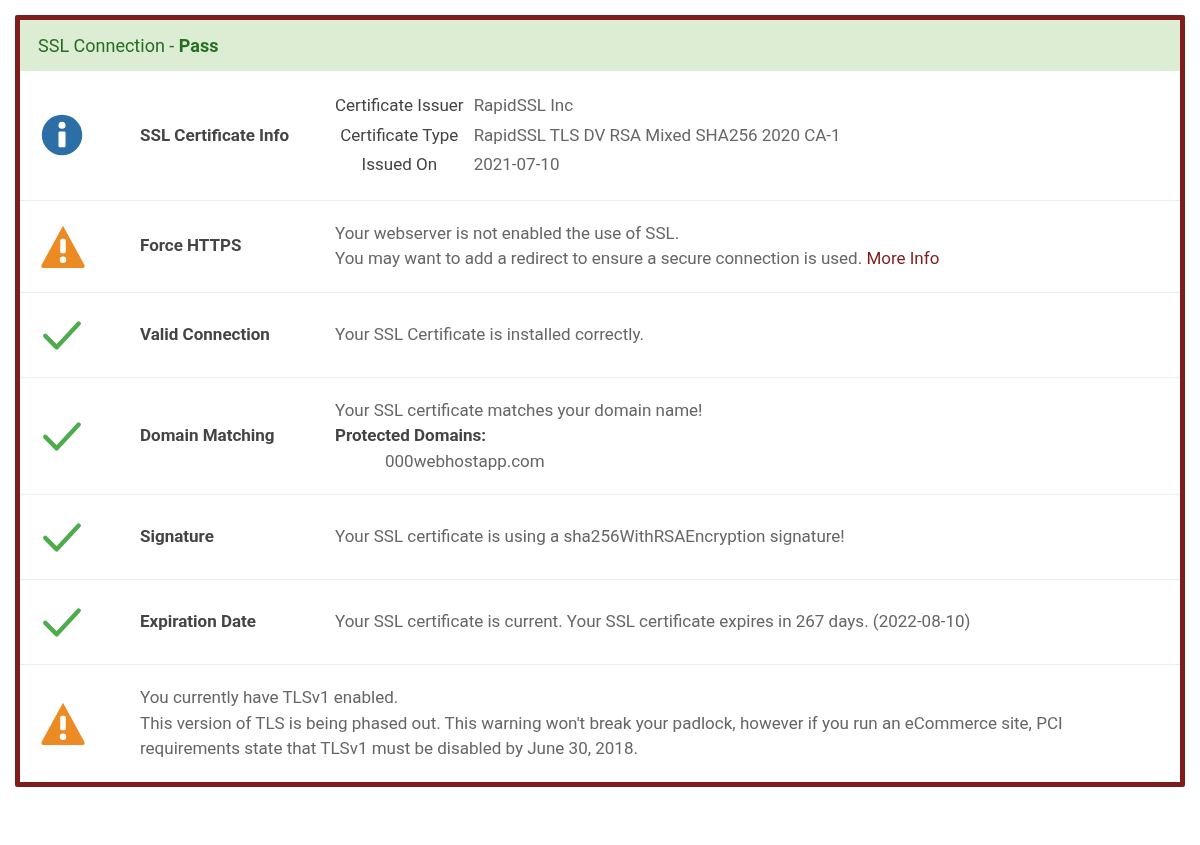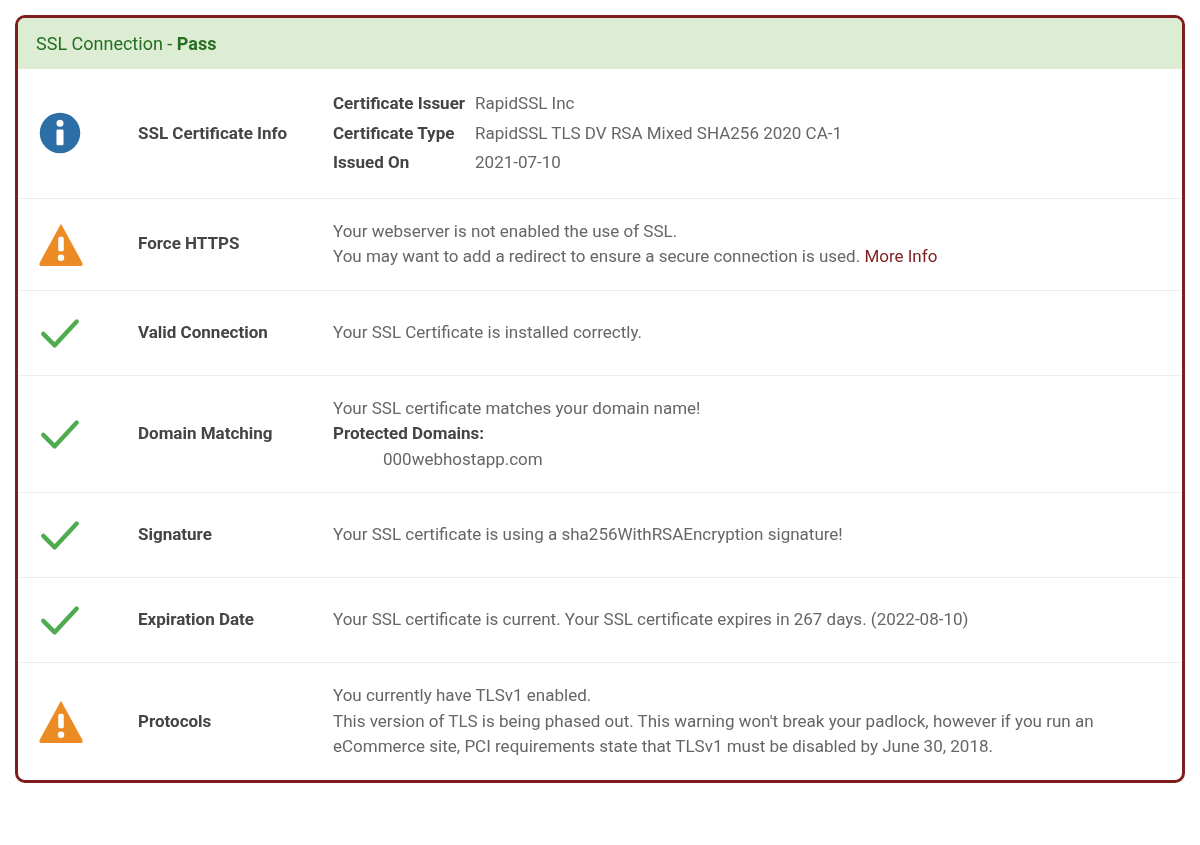--- a/index.html
+++ b/index.html
@@ -1,28 +1,28 @@
 <!DOCTYPE html>
 <html><head>
 <meta charset="utf-8">
 <style>
   *{box-sizing:border-box;margin:0;padding:0}
   body{font-family:-apple-system,BlinkMacSystemFont,"Segoe UI",Roboto,"Helvetica Neue",Arial,sans-serif;background:#fff;padding:15px;color:#555;font-size:17px;line-height:1.5}
-  .panel{border:3px solid #7f1d1d;border-radius:10px;overflow:hidden}
+  .panel{border:5px solid #7f1d1d;border-radius:2px;overflow:hidden}
   .panel-header{background:#dcedd3;padding:12px 18px;font-size:18px;font-weight:400;color:#276e22}
   .panel-header .status{font-weight:700;color:#276e22}
   .row{display:flex;align-items:center;padding:20px 15px 20px 20px;border-bottom:1px solid #eee}
   .row:last-child{border-bottom:none}
   .icon-cell{width:100px;flex-shrink:0;display:flex;justify-content:flex-start;align-items:center}
   .label-cell{width:195px;flex-shrink:0;font-weight:700;color:#444;font-size:17px}
   .content-cell{flex:1;color:#666;font-size:17px}
   .content-cell a{color:#7f1d1d;text-decoration:none}
   .kv-table{display:table}
   .kv-row{display:table-row}
-  .kv-key{display:table-cell;font-weight:700;color:#444;text-align:left;padding:2px 10px 2px 0;white-space:nowrap}
+  .kv-key{display:table-cell;font-weight:400;color:#444;text-align:center;padding:2px 10px 2px 0;white-space:nowrap}
   .kv-val{display:table-cell;color:#666;padding:2px 0}
   .bold{font-weight:700;color:#444}
   .indented{padding-left:50px}
   .icon-check{width:44px;height:44px}
   .icon-check path{stroke:#4eab4e;stroke-width:10;fill:none;stroke-linecap:round;stroke-linejoin:round}
   .icon-warn{width:46px;height:46px}
   .icon-warn .tri{fill:#ec8b23}
   .icon-warn .mark{fill:#fff}
   .icon-info{width:44px;height:44px}
   .icon-info .circ{fill:#2b6fa6}
@@ -123,20 +123,19 @@
   </div>
 
   <div class="row">
     <div class="icon-cell">
       <svg class="icon-warn" viewBox="0 0 100 100">
         <path class="tri" d="M50 6 L96 90 Q100 98 90 98 L10 98 Q0 98 4 90 Z"></path>
         <rect class="mark" x="44" y="34" width="12" height="32" rx="4"></rect>
         <circle class="mark" cx="50" cy="80" r="7"></circle>
       </svg>
     </div>
-    <div class="label-cell">Protocols</div>
     <div class="content-cell">
       <div>You currently have TLSv1 enabled.</div>
       <div>This version of TLS is being phased out. This warning won't break your padlock, however if you run an eCommerce site, PCI requirements state that TLSv1 must be disabled by June 30, 2018.</div>
     </div>
   </div>
 
 </div>
 
 </body></html>

